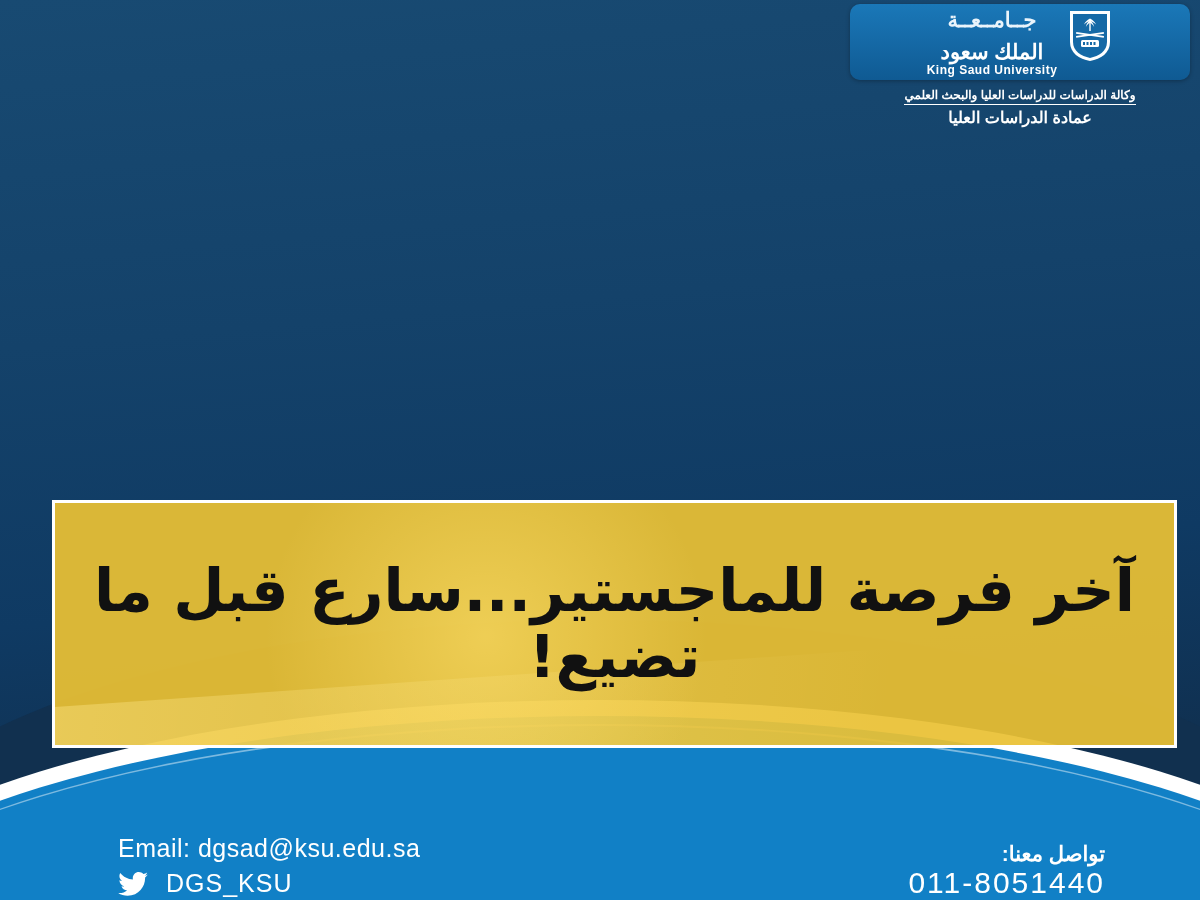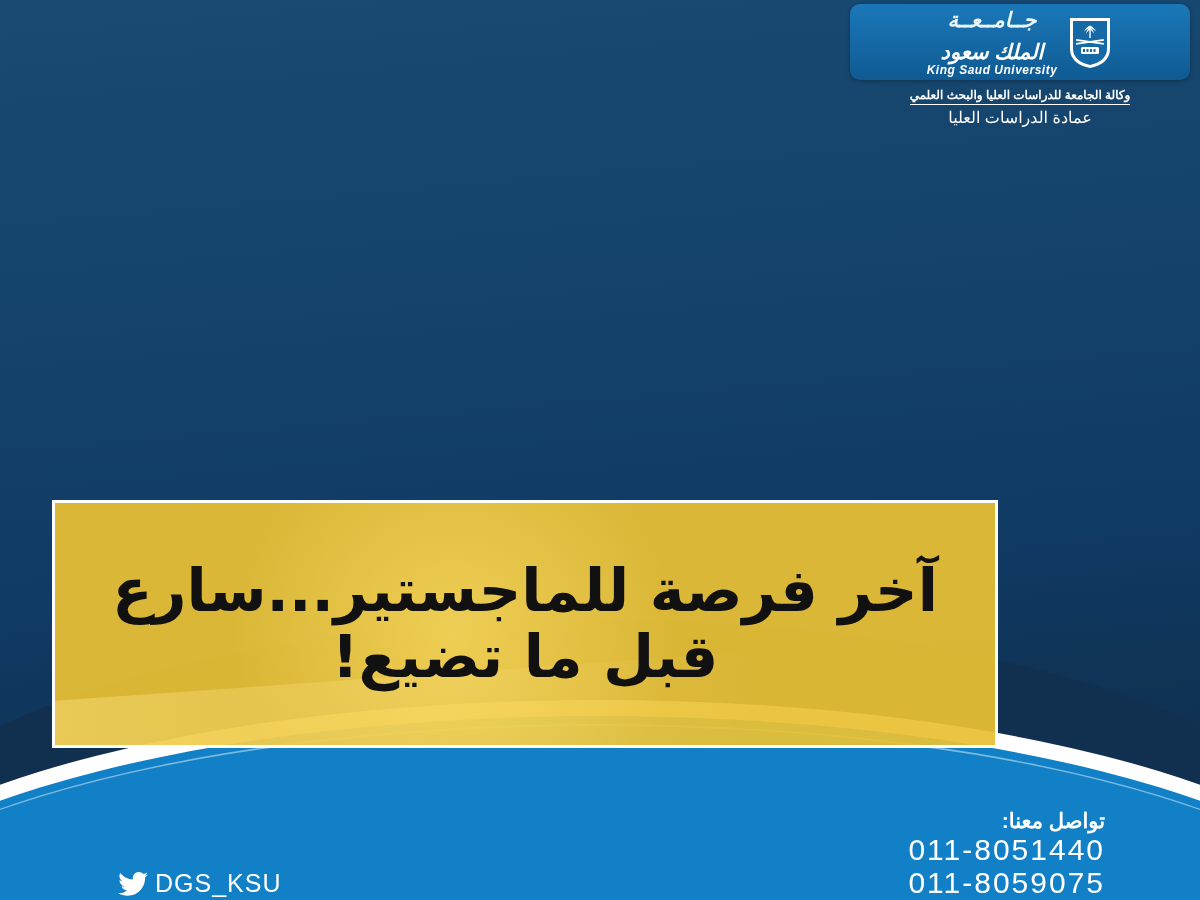--- a/index.html
+++ b/index.html
@@ -87,23 +87,22 @@
 
   
   .logo-wrap{
     position:absolute; right:10px; top:4px;
     width:340px; text-align:center; z-index:40;
   }
   .logo-box{
     background:linear-gradient(180deg,#1a78b8 0%,#1569a6 50%,#0f5a93 100%);
     border-radius:10px;
     padding:5px 12px 4px 12px;
-    display:flex; align-items:center; justify-content:center; gap:10px;
+    display:flex; align-items:flex-start; justify-content:center; gap:10px;
     box-shadow:0 1px 4px rgba(0,0,0,.3);
-    font-style:italic;
   }
   .logo-text{ text-align:center; color:#ffffff; line-height:1; }
   .logo-ar1{
     font-size:21px; font-weight:bold; letter-spacing:4px;
     direction:rtl; color:#eaf4fb; white-space:nowrap;
   }
   .logo-ar2{
     font-size:21px; font-weight:bold; letter-spacing:2px;
     direction:rtl; color:#ffffff; margin-top:11px; white-space:nowrap;
   }
@@ -114,28 +113,28 @@
   .shield{ width:46px; height:54px; flex:0 0 auto; }
   .logo-sub{
     margin-top:5px; color:#ffffff; direction:rtl;
   }
   .logo-sub1{
     font-size:12px; font-weight:bold; letter-spacing:.3px;
     border-bottom:1.5px solid #ffffff; padding-bottom:2px;
     display:inline-block; white-space:nowrap;
   }
   .logo-sub2{
-    font-size:16px; font-weight:normal; letter-spacing:1px;
+    font-size:16px; font-weight:bold; letter-spacing:1px;
     margin-top:3px; white-space:nowrap;
   }
 
   
   .banner{
     position:absolute; left:52px; top:500px;
-    width:946px; height:248px;
+    width:1125px; height:248px;
     background:rgba(233,193,52,.93);
     border:3px solid #ffffff;
     z-index:30;
     overflow:hidden;
     display:flex; align-items:center; justify-content:center;
   }
   .banner .glow{
     position:absolute; left:18%; top:-40%;
     width:460px; height:460px; border-radius:50%;
     background:radial-gradient(circle,rgba(255,225,110,.55) 0%,rgba(233,193,52,0) 68%);
@@ -159,21 +158,21 @@
   
   .contact-left{
     position:absolute; left:118px; bottom:2px; z-index:45;
     color:#ffffff;
   }
   .email-line{
     font-size:25px; letter-spacing:.5px; white-space:nowrap;
     font-weight:normal;
   }
   .twitter-line{
-    display:flex; align-items:center; gap:7px; margin-top:6px;
+    display:flex; align-items:center; gap:18px; margin-top:6px;
   }
   .tw-icon{ width:30px; height:24px; flex:0 0 auto; }
   .tw-handle{ font-size:25px; letter-spacing:1px; white-space:nowrap; }
 
   .contact-right{
     position:absolute; right:95px; bottom:0; z-index:45;
     color:#ffffff; text-align:right; direction:rtl;
   }
   .contact-title{
     font-size:21px; font-weight:bold; letter-spacing:3px;
@@ -249,39 +248,39 @@
         </g>
         <g fill="#1569a6">
           <rect x="16" y="33" width="2" height="3"></rect>
           <rect x="19.5" y="33" width="2" height="3"></rect>
           <rect x="23" y="33" width="2" height="3"></rect>
           <rect x="26.5" y="33" width="2" height="3"></rect>
         </g>
       </svg>
     </div>
     <div class="logo-sub">
-      <div class="logo-sub1">وكالة الجامعة للدراسات العليا والبحث العلمي</div>
+      <div class="logo-sub1">وكالة الدراسات للدراسات العليا والبحث العلمي</div>
       <div class="logo-sub2">عمادة الدراسات العليا</div>
     </div>
   </div>
 
   <div class="banner">
     <div class="glow"></div>
     <div class="sheen"></div>
     <div class="headline">آخر فرصة للماجستير...سارع قبل ما تضيع!</div>
   </div>
 
   <div class="contact-left">
+    <div class="email-line">Email: dgsad@ksu.edu.sa</div>
     <div class="twitter-line">
       <svg class="tw-icon" viewBox="0 0 30 24">
         <path fill="#ffffff" d="M30 2.8c-1.1.5-2.3.8-3.5 1 1.3-.8 2.2-2 2.7-3.4-1.2.7-2.5 1.2-3.9 1.5C24.1.7 22.5 0 20.8 0c-3.3 0-6 2.7-6 6 0 .5 0 .9.1 1.4C9.9 7.2 5.3 4.7 2.2.9 1.7 1.8 1.4 2.8 1.4 4c0 2.1 1.1 3.9 2.7 5-1 0-1.9-.3-2.7-.8v.1c0 2.9 2.1 5.3 4.8 5.9-.5.1-1 .2-1.6.2-.4 0-.8 0-1.1-.1.8 2.4 3 4.1 5.6 4.2-2.1 1.6-4.7 2.6-7.5 2.6-.5 0-1 0-1.4-.1 2.7 1.7 5.9 2.7 9.4 2.7 11.3 0 17.5-9.4 17.5-17.5v-.8c1.1-.9 2.1-2 2.9-3.2z"></path>
       </svg>
       <span class="tw-handle">DGS_KSU</span>
     </div>
   </div>
 
   <div class="contact-right">
     <div class="contact-title">تواصل معنا:</div>
     <div class="phone">011-8051440</div>
-    <div class="phone">011-8059075</div>
   </div>
 
 </div>
 
 </body></html>

